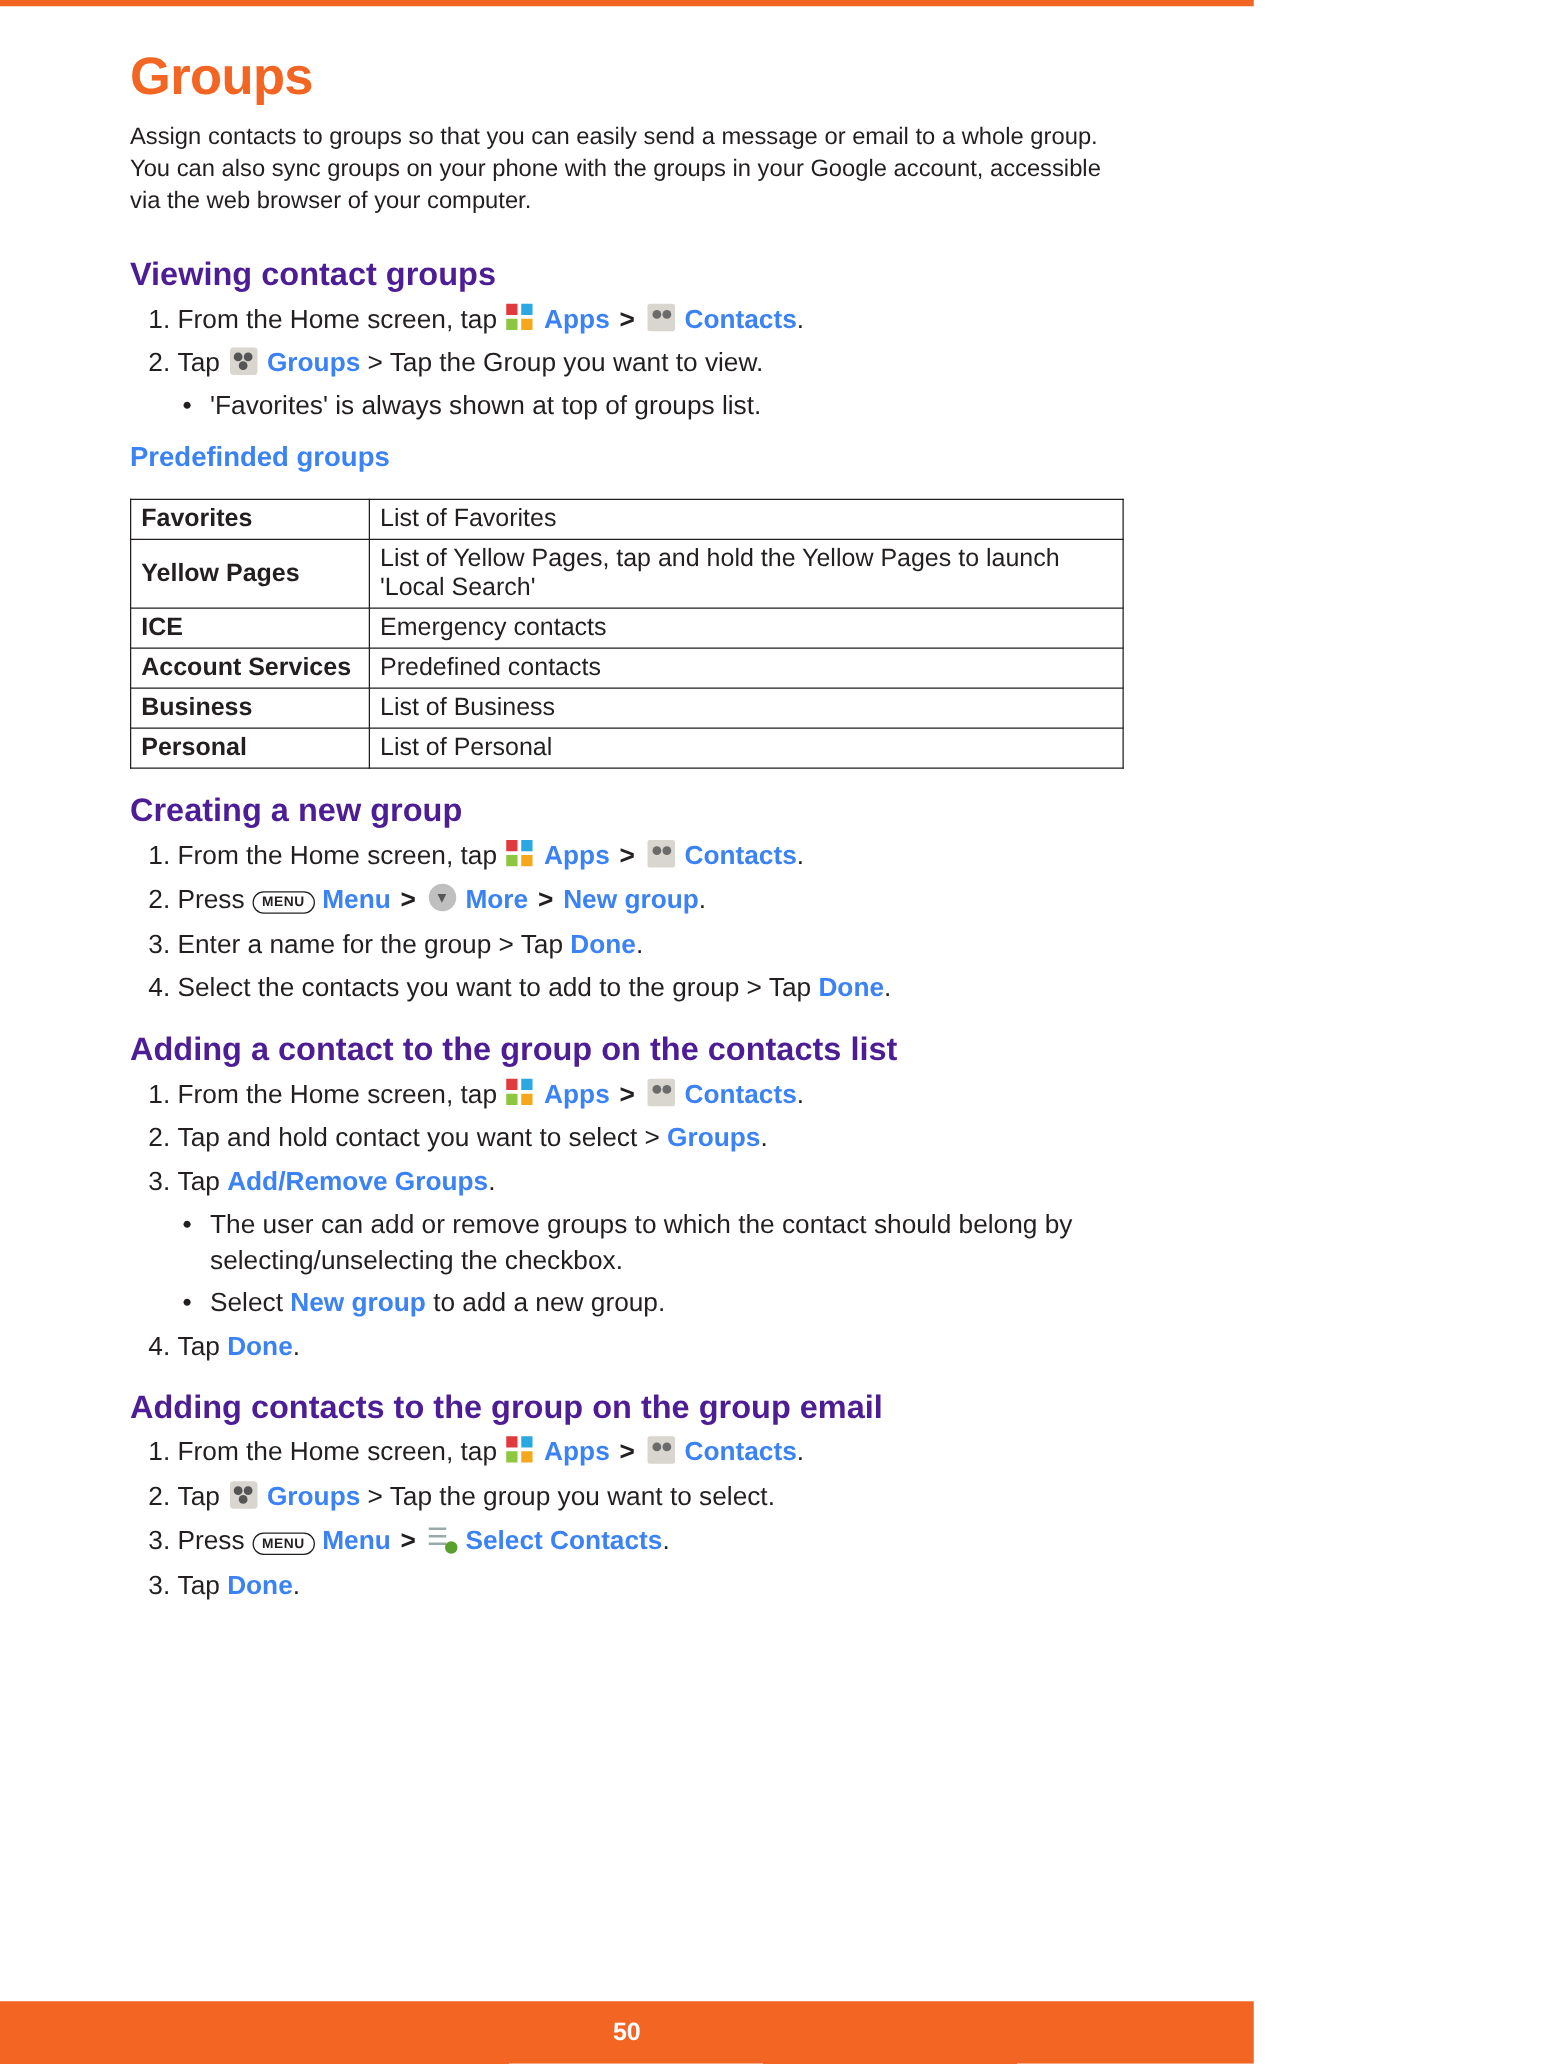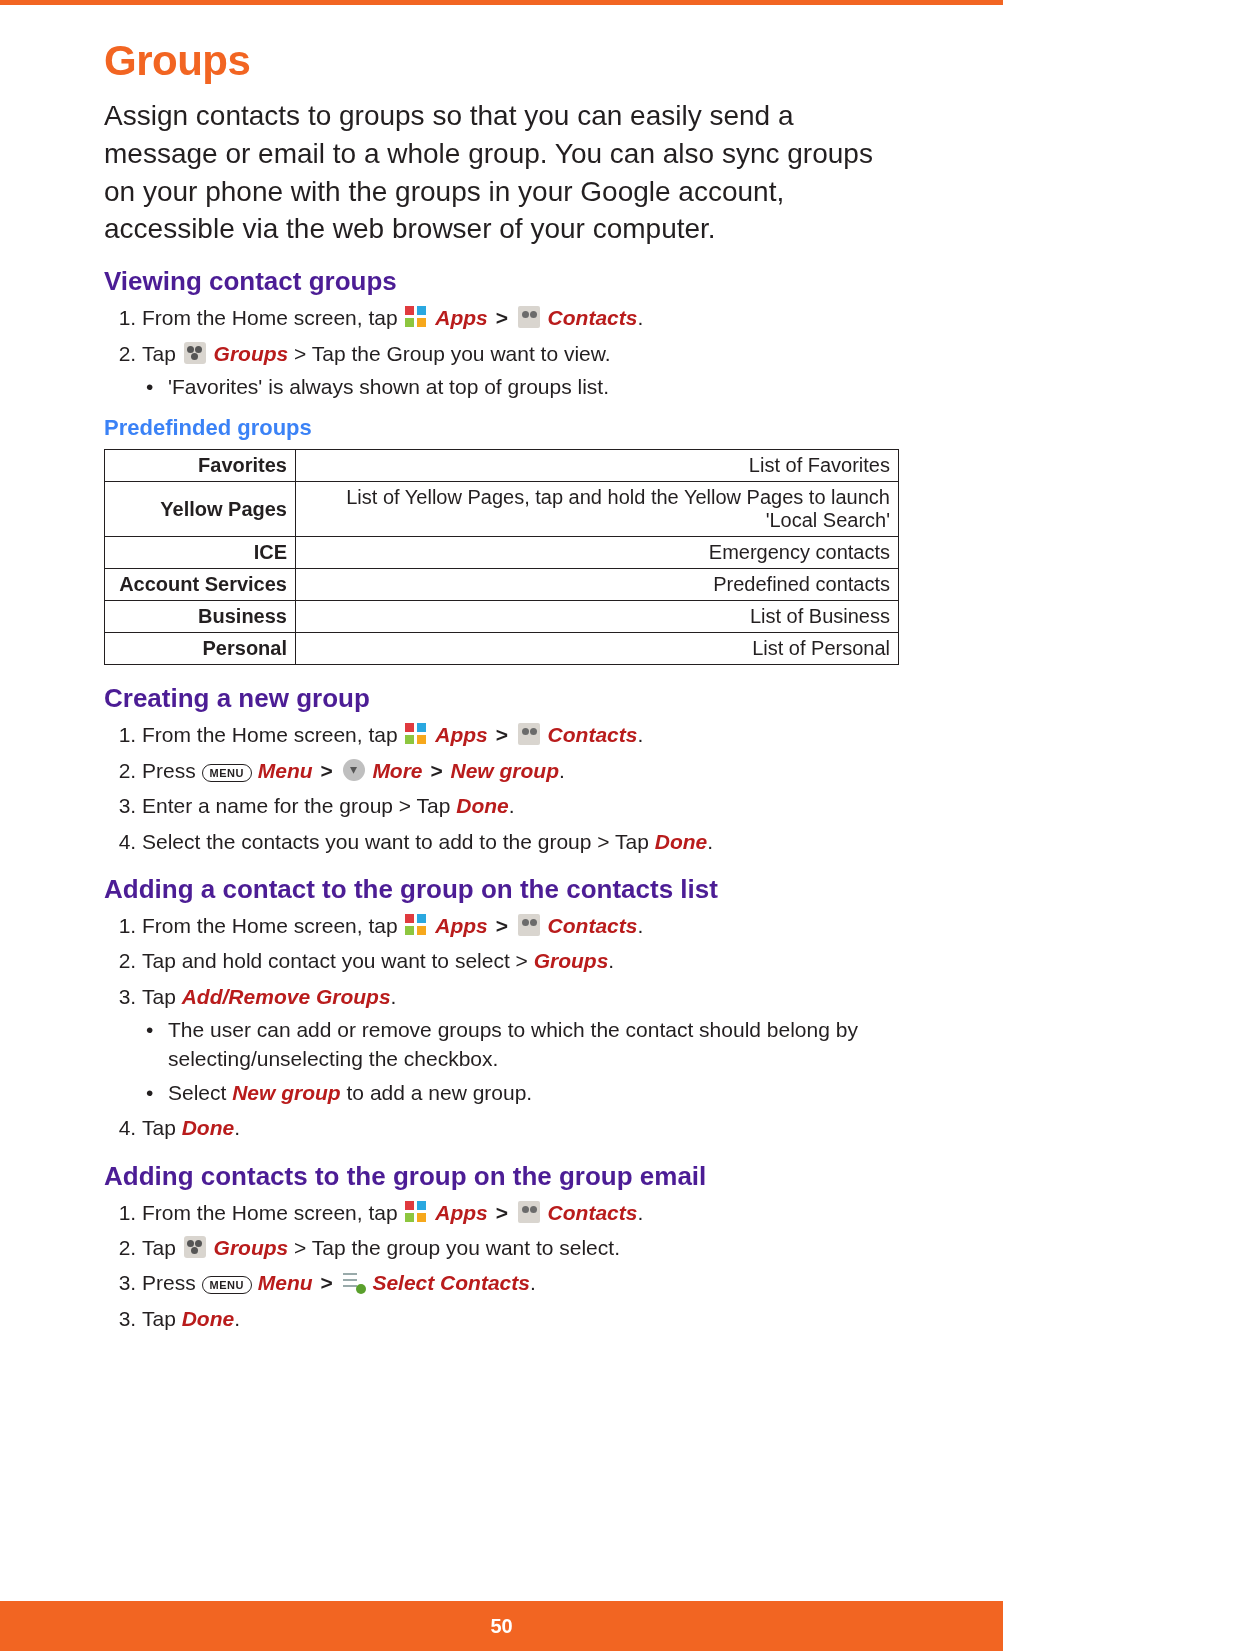--- a/index.html
+++ b/index.html
@@ -13,40 +13,39 @@
   }
   .top-bar{height:5px;background:#f26522;width:100%;margin-bottom:32px;}
   .content{padding:0 104px 0 104px;}
   h1.page-title{
     color:#f26522;
     font-size:42px;
     font-weight:700;
     margin:0 0 12px 0;
     letter-spacing:-0.5px;
   }
-  p.intro{font-size:28px;line-height:1.35;margin:0 0 18px 0;font-weight:500;}
+  p.intro{font-size:19px;line-height:1.35;margin:0 0 30px 0;font-weight:500;}
   h2.section{
     color:#4c1d95;font-size:26px;font-weight:700;
     margin:18px 0 6px 0;
   }
   h3.sub{
     color:#3b82f6;font-size:22px;font-weight:700;
     margin:14px 0 6px 0;
   }
   ol.steps{margin:0 0 8px 0;padding-left:38px;font-size:21px;font-weight:500;}
   ol.steps > li{margin:6px 0;line-height:1.4;}
   ul.bullets{list-style:none;margin:4px 0 0 0;padding-left:26px;font-size:21px;font-weight:500;}
   ul.bullets > li{position:relative;margin:4px 0;}
   ul.bullets > li::before{content:"•";position:absolute;left:-22px;top:0;}
-  .orange{color:#b91c1c;font-weight:700;font-style:italic;}
+  .orange{color:#3b82f6;font-weight:700;}
   .gt{font-weight:600;color:#231f20;padding:0 2px;}
   table.groups{
     width:100%;border-collapse:collapse;font-size:20px;font-weight:500;
-    margin-top:8px;
-    text-align:right;
+    margin-top:20px;
   }
   table.groups td{border:1px solid #231f20;padding:4px 8px;}
   table.groups td.name{width:174px;font-weight:600;}
   .footer{
     position:absolute;left:0;right:0;bottom:0;height:50px;
     background:#f26522;color:#fff;font-weight:700;font-size:20px;
     text-align:center;line-height:50px;
   }
   
   .ico{display:inline-block;vertical-align:-3px;width:22px;height:22px;margin:0 2px;}

